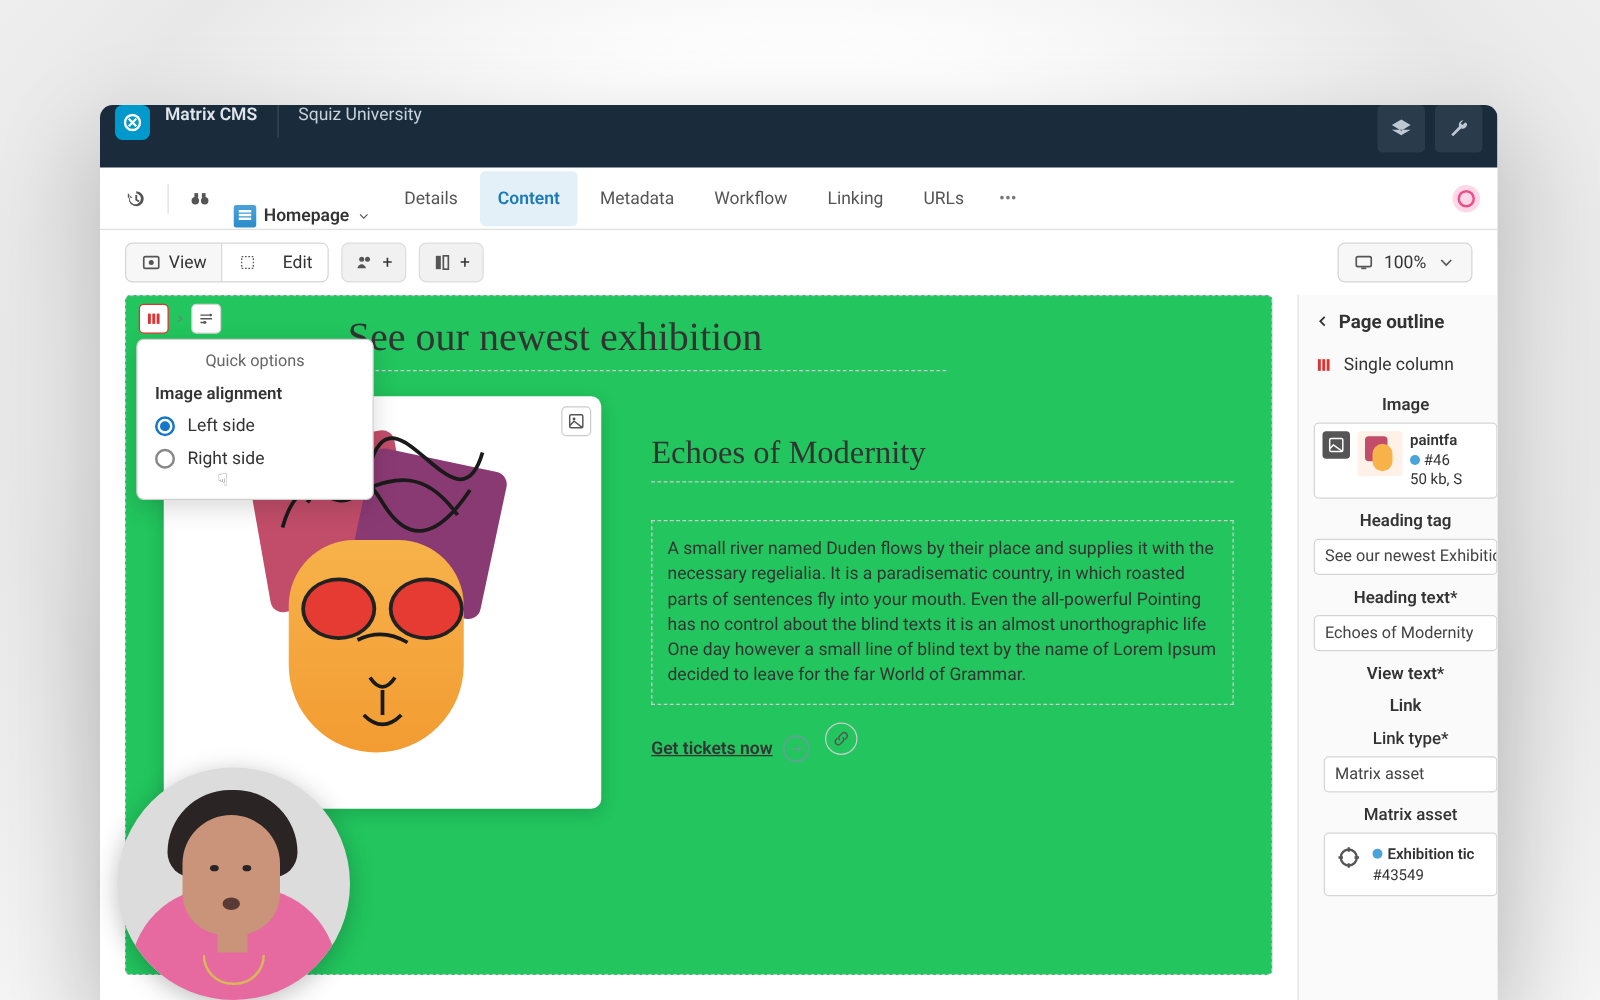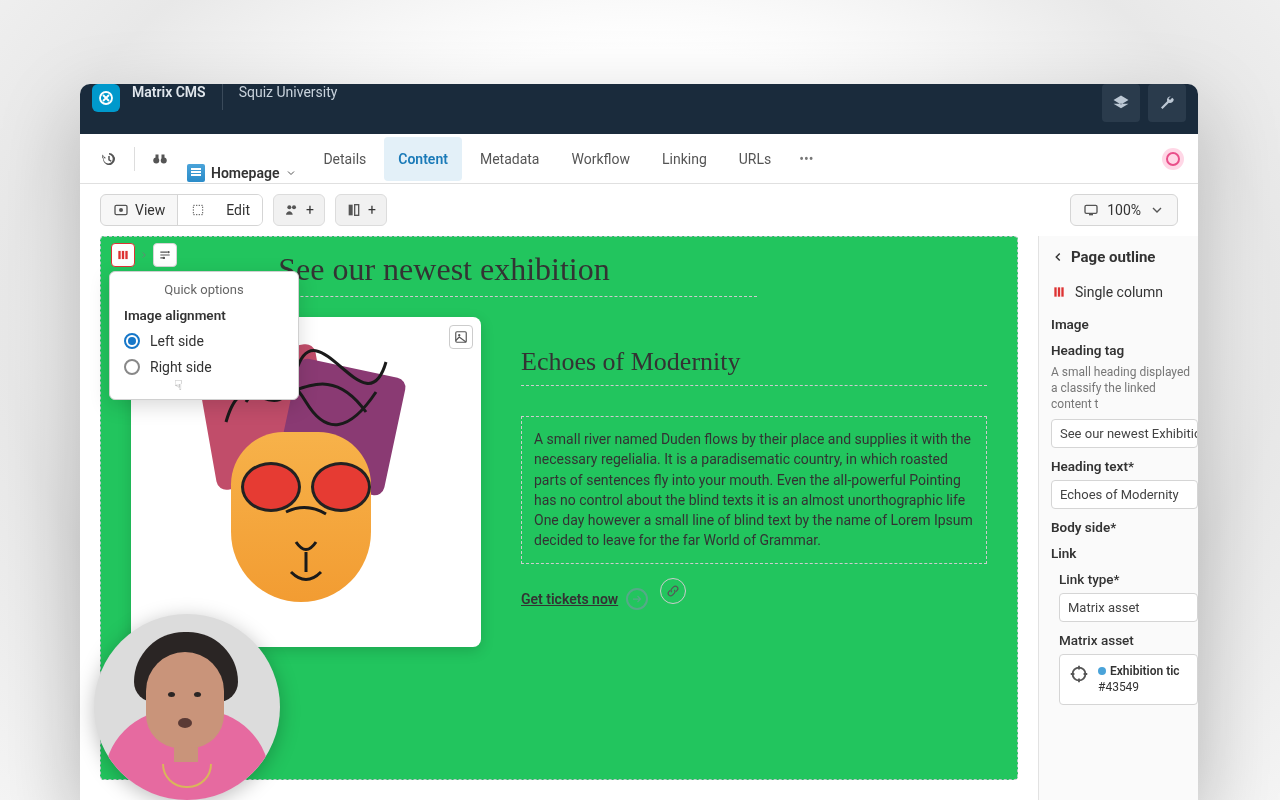--- a/index.html
+++ b/index.html
@@ -93,21 +93,21 @@
   .popover .radio.selected .rdot { border-color:#1677c9; }
   .popover .radio.selected .rdot::after { content:""; position:absolute; inset:2px; background:#1677c9; border-radius:50%; }
   .popover .cursor { position:absolute; bottom:6px; left:64px; font-size:14px; color:#888; }
   
   
   .sidebar { width: 160px; border-left: 1px solid #e2e2e2; padding: 12px 0 12px 12px; overflow: hidden; background:#fafafa; }
   .sidebar .side-h { display:flex; align-items:center; gap:6px; font-weight:700; font-size:15px; margin-bottom:12px; }
   .sidebar .side-h svg { width:14px; height:14px; }
   .sidebar .side-row { display:flex; align-items:center; gap:8px; padding:6px 0; cursor:pointer; }
   .sidebar .side-row .col-icon { width:16px; height:14px; }
-  .sidebar .sec-label { font-weight:600; font-size:13.5px; margin: 10px 0 6px; }
+  .sidebar .sec-label { font-weight:600; font-size:13.5px; margin: 10px 0 6px; text-align: center; }
   .sidebar .help { font-size:12px; color:#777; line-height:1.35; margin-bottom:6px; }
   .sidebar .field { border:1px solid #d5d5d5; background:#fff; border-radius:4px; padding:6px 8px; font-size:13px; color:#444; white-space:nowrap; overflow:hidden; margin-bottom:2px; }
   .sidebar .imgpanel { border:1px solid #d5d5d5; background:#fff; border-radius:4px; padding:6px; display:flex; gap:6px; align-items:flex-start; margin-bottom:2px; }
   .sidebar .imgpanel .thumb-icon { width:22px; height:22px; background:#555; border-radius:3px; display:flex; align-items:center; justify-content:center; }
   .sidebar .imgpanel .thumb { width:36px; height:36px; background:#fff0e8; border-radius:3px; position:relative; overflow:hidden; }
   .sidebar .imgpanel .thumb .tb1 { position:absolute; width:18px; height:20px; background:#c14d6a; top:4px; left:6px; border-radius:3px; }
   .sidebar .imgpanel .thumb .tb2 { position:absolute; width:16px; height:22px; background:#f7b24a; top:10px; left:12px; border-radius:8px; }
   .sidebar .imgpanel .meta { font-size:12px; line-height:1.3; }
   .sidebar .imgpanel .meta .fn { font-weight:600; }
   .sidebar .imgpanel .meta .dot { display:inline-block; width:8px; height:8px; border-radius:50%; background:#4aa3d9; margin-right:3px; }
@@ -333,29 +333,45 @@
         <div class="side-row">
           <svg class="col-icon" viewBox="0 0 24 24">
               <rect x="4" y="4" width="4" height="16" fill="#d33"></rect>
               <rect x="10" y="4" width="4" height="16" fill="#d33"></rect>
               <rect x="16" y="4" width="4" height="16" fill="#d33"></rect>
             </svg>
           <span>Single column</span>
         </div>
 
         <div class="sec-label">Image</div>
+        <div class="imgpanel">
+          <div class="thumb-icon">
+            <svg width="14" height="14" viewBox="0 0 24 24">
+                <rect x="3" y="3" width="18" height="18" rx="2" fill="none" stroke="#fff" stroke-width="2"></rect>
+                <path d="M3 17l5-5 13 9" fill="none" stroke="#fff" stroke-width="2"></path>
+              </svg>
+          </div>
+          <div class="thumb">
+              <div class="tb1"></div>
+              <div class="tb2"></div>
+            </div>
+          <div class="meta">
+            <div class="fn">paintfa</div>
+            <div><span class="dot"></span><span>#46</span></div>
+            <div>50 kb, S</div>
+          </div>
+        </div>
 
         <div class="sec-label">Heading tag</div>
-        <div class="help">A small heading displayed a classify the linked content t</div>
         <div class="field">See our newest Exhibition</div>
 
         <div class="sec-label">Heading text*</div>
         <div class="field">Echoes of Modernity</div>
 
-        <div class="sec-label">Body side*</div>
+        <div class="sec-label">View text*</div>
 
         <div class="sec-label">Link</div>
         <div class="sub">
           <div class="sec-label" style="font-weight:500">Link type*</div>
           <div class="field">Matrix asset</div>
           <div class="sec-label" style="font-weight:500">Matrix asset</div>
           <div class="assetbox">
             <svg class="aicon" viewBox="0 0 24 24">
                 <circle cx="12" cy="12" r="7" fill="none" stroke="#555" stroke-width="2"></circle>
                 <path d="M12 3v4M12 17v4M3 12h4M17 12h4" stroke="#555" stroke-width="2"></path>

